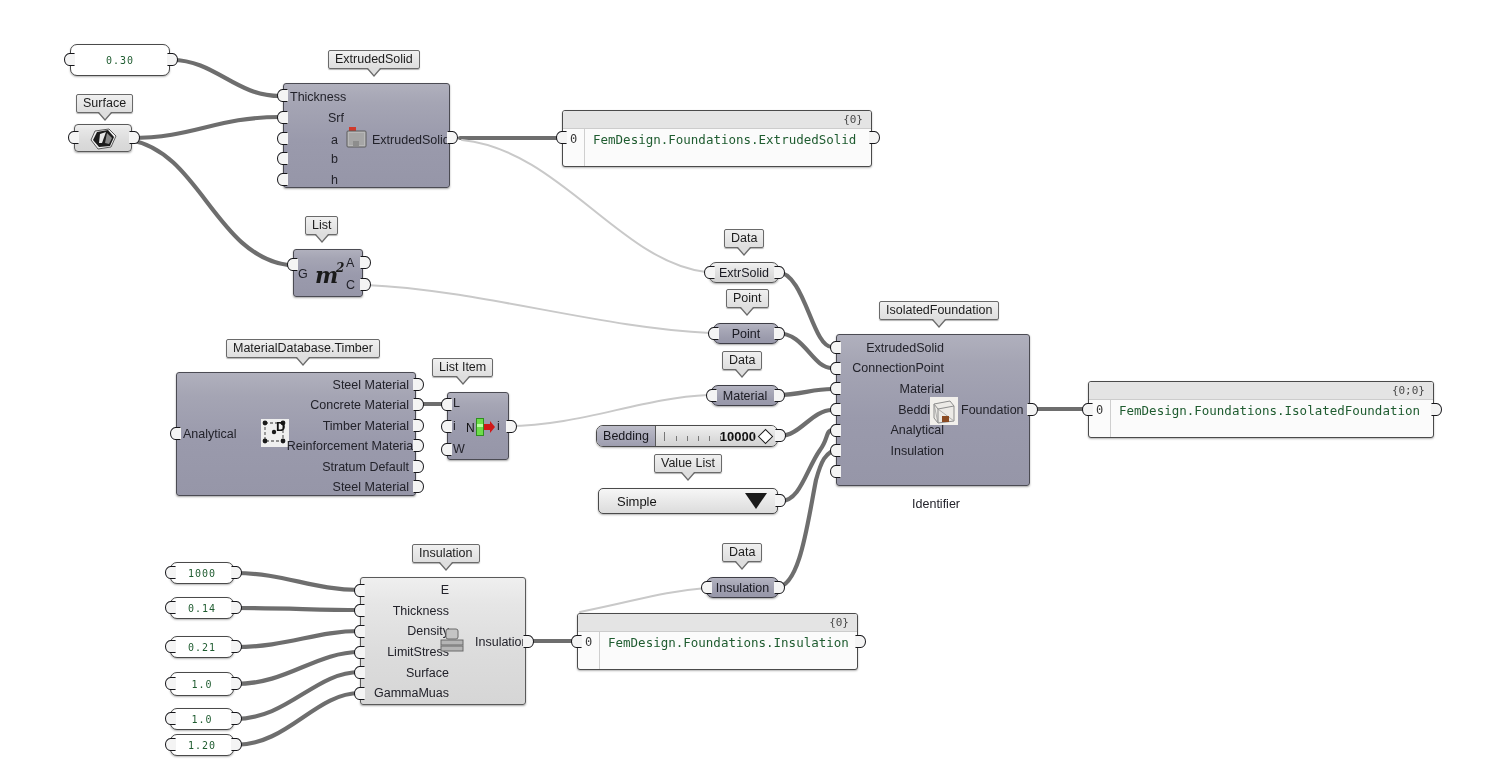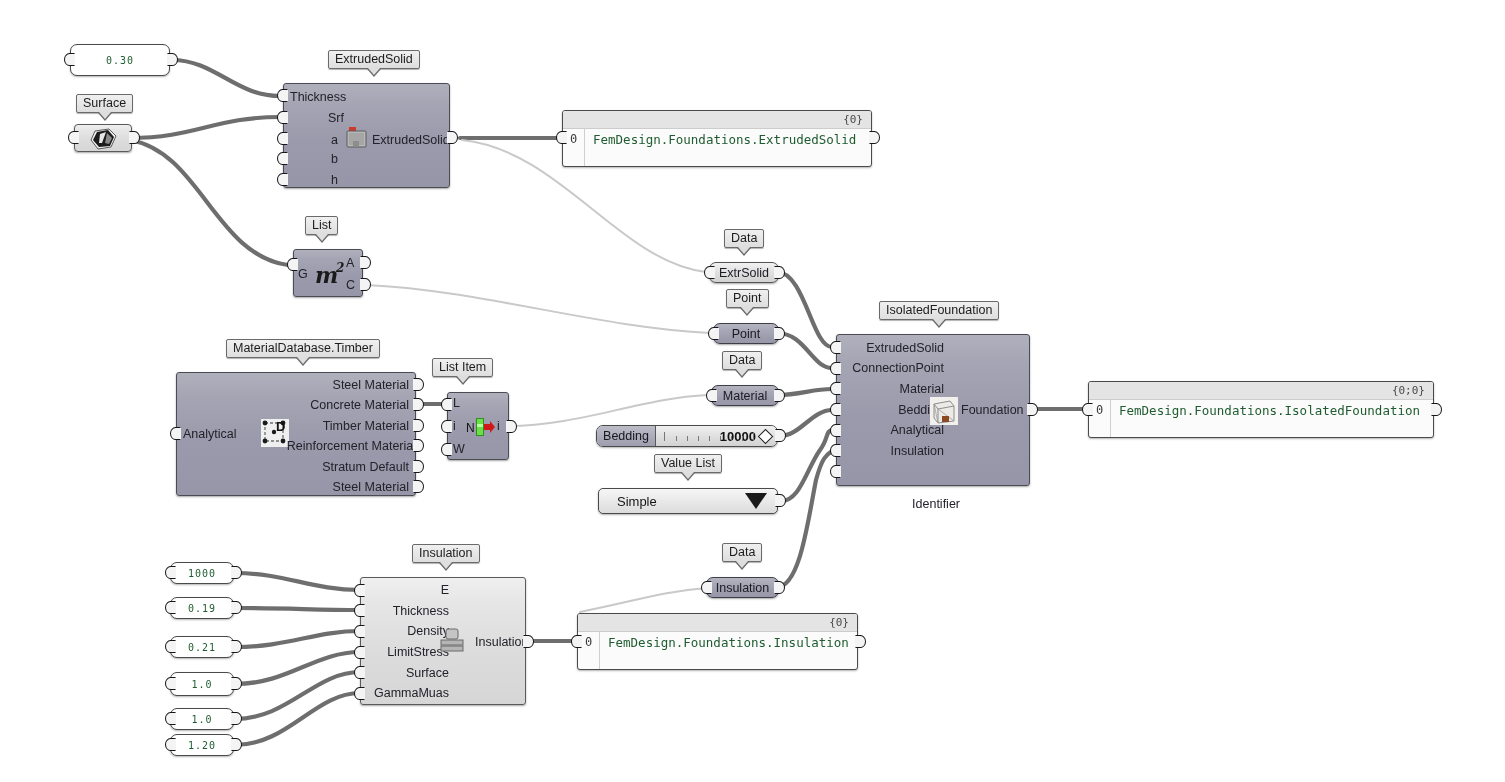--- a/index.html
+++ b/index.html
@@ -424,21 +424,21 @@
   <div class="port left" style="left:571px;top:635px;"></div>
   <div class="port right" style="left:855px;top:635px;"></div>
 
   <div class="numbox" style="left:170px;top:562px;width:64px;height:22px;">
     <span>1000</span>
   </div>
   <div class="port left" style="left:165px;top:566px;"></div>
   <div class="port right" style="left:231px;top:566px;"></div>
 
   <div class="numbox" style="left:170px;top:597px;width:64px;height:22px;">
-    <span>0.19</span>
+    <span>0.14</span>
   </div>
   <div class="port left" style="left:165px;top:601px;"></div>
   <div class="port right" style="left:231px;top:601px;"></div>
 
   <div class="numbox" style="left:170px;top:636px;width:64px;height:22px;">
     <span>0.21</span>
   </div>
   <div class="port left" style="left:165px;top:640px;"></div>
   <div class="port right" style="left:231px;top:640px;"></div>
 

